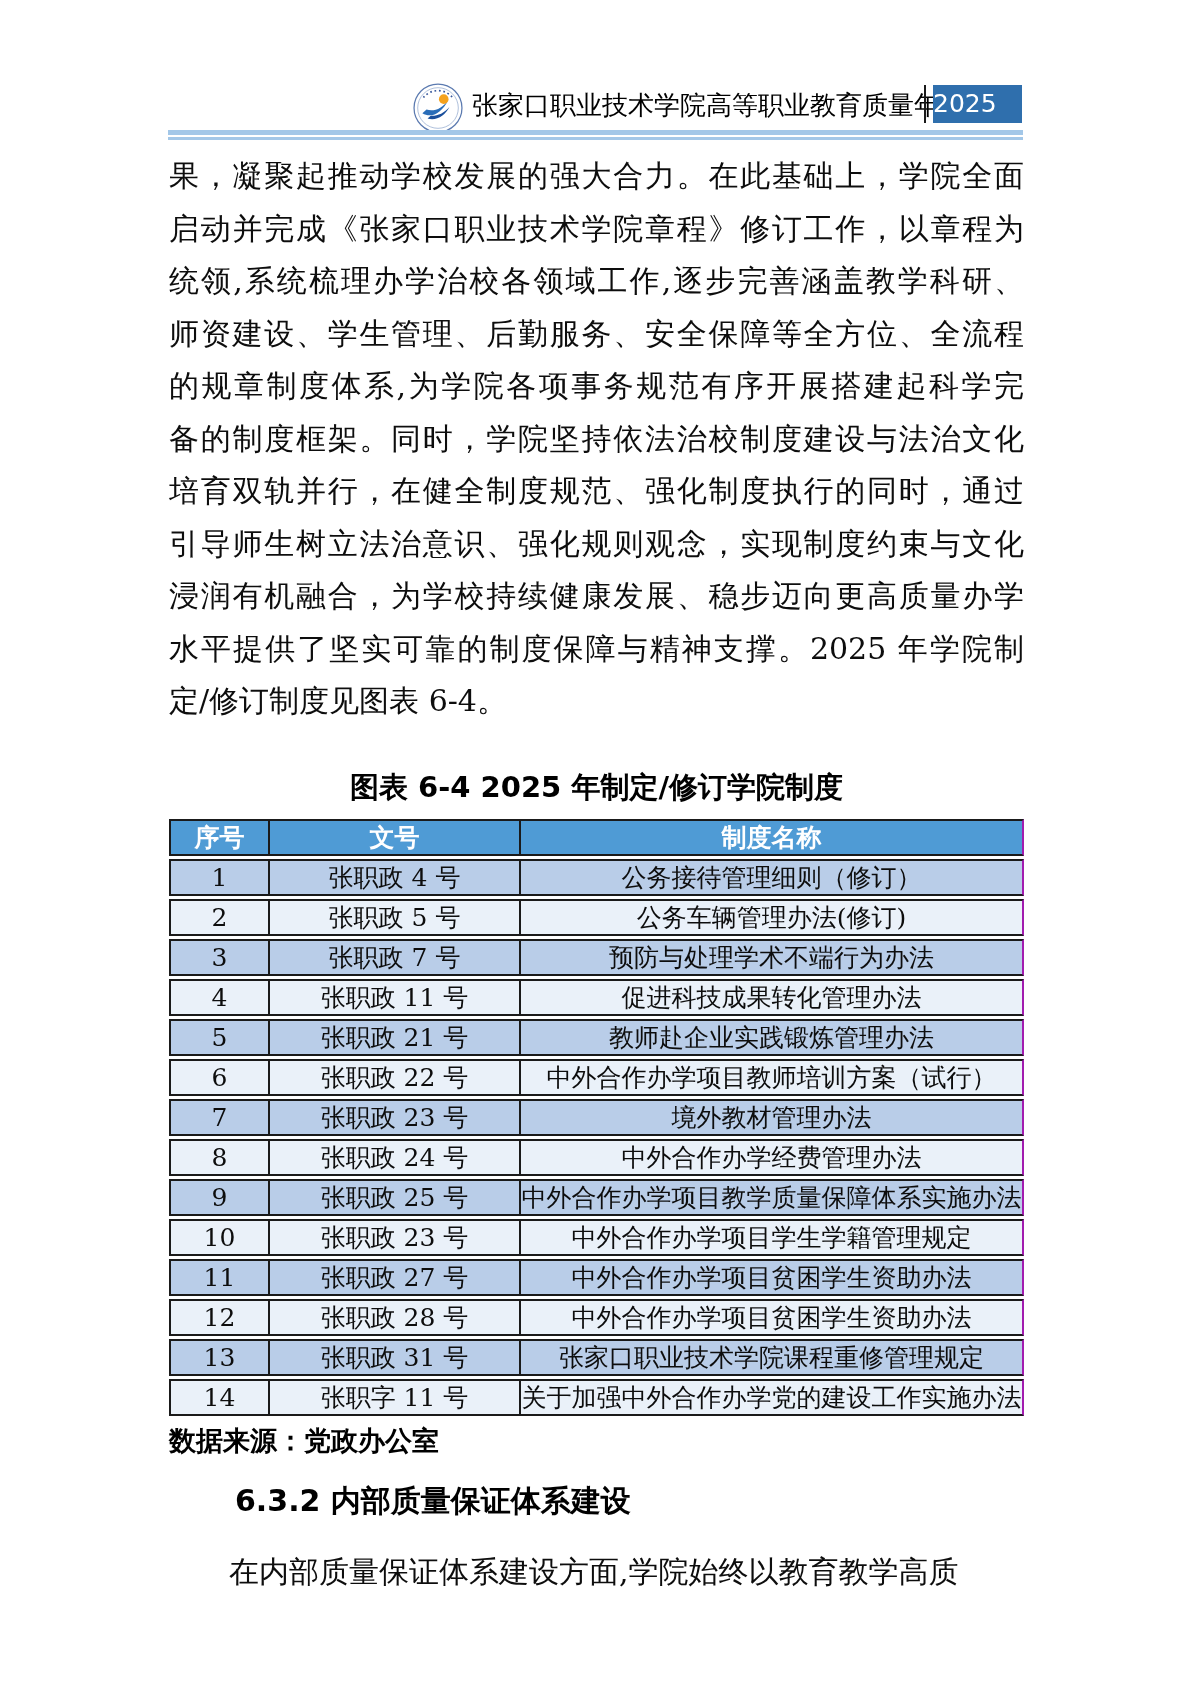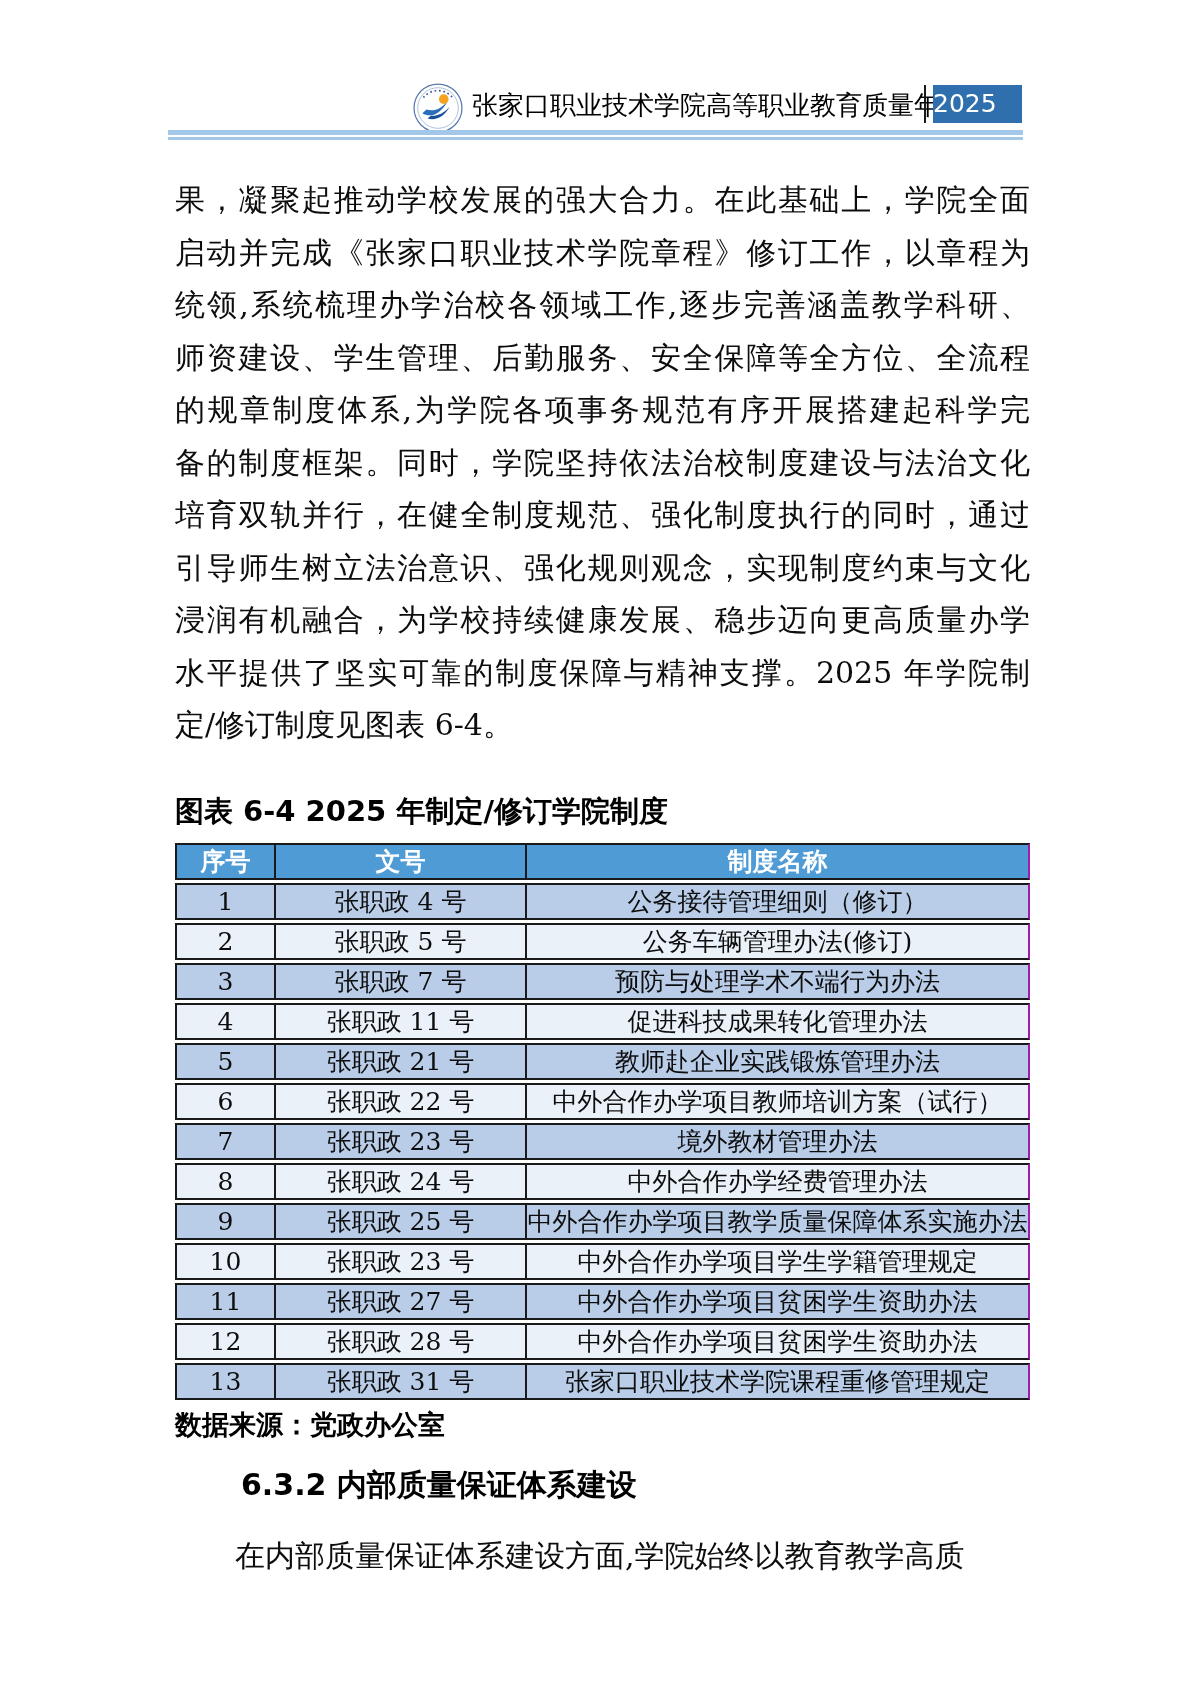--- a/index.html
+++ b/index.html
@@ -34,32 +34,32 @@
     font-family: "DejaVu Sans", "Liberation Sans", sans-serif;
   }
   .hdr-rule {
     position: absolute; left: 168px; top: 130px; width: 855px;
     border-top: 5px solid var(--rule-blue, #a3c7e8);
     border-bottom: 3px solid var(--rule-blue, #a3c7e8);
     height: 10px; background: #fff;
   }
 
   
-  .content { position: absolute; left: 175px; top: 150px; width: 855px; margin-top: 24px; }
+  .content { position: absolute; left: 169px; top: 150px; width: 855px; }
 
   .bodyline {
     font-size: 30px; line-height: 52.5px;
     text-align: justify; text-align-last: justify;
     white-space: normal; color: #0d0d0d;
   }
   .bodyline.last { text-align-last: left; }
 
   .tbl-caption {
     margin-top: 42px;
-    font-size: 29px; line-height: 34px;
+    text-align: center; font-size: 29px; line-height: 34px;
     font-weight: bold; color: #000;
     font-family: "DejaVu Sans", "Liberation Sans", sans-serif;
   }
 
   table.regs {
     margin-top: 12px; width: 855px;
     border-collapse: separate; border-spacing: 0 3px;
     table-layout: fixed;
   }
   table.regs col.c1 { width: 99px; }
@@ -214,20 +214,25 @@
         <tr class="row-light">
           <td>12</td>
           <td>张职政 28 号</td>
           <td>中外合作办学项目贫困学生资助办法</td>
         </tr>
         <tr class="row-dark">
           <td>13</td>
           <td>张职政 31 号</td>
           <td>张家口职业技术学院课程重修管理规定</td>
         </tr>
+        <tr class="row-light">
+          <td>14</td>
+          <td>张职字 11 号</td>
+          <td>关于加强中外合作办学党的建设工作实施办法</td>
+        </tr>
       </tbody>
     </table>
 
     <div class="data-source">数据来源：党政办公室</div>
 
     <div class="sec-heading">6.3.2 内部质量保证体系建设</div>
 
     <div class="para2">在内部质量保证体系建设方面,学院始终以教育教学高质</div>
 
   </div>

